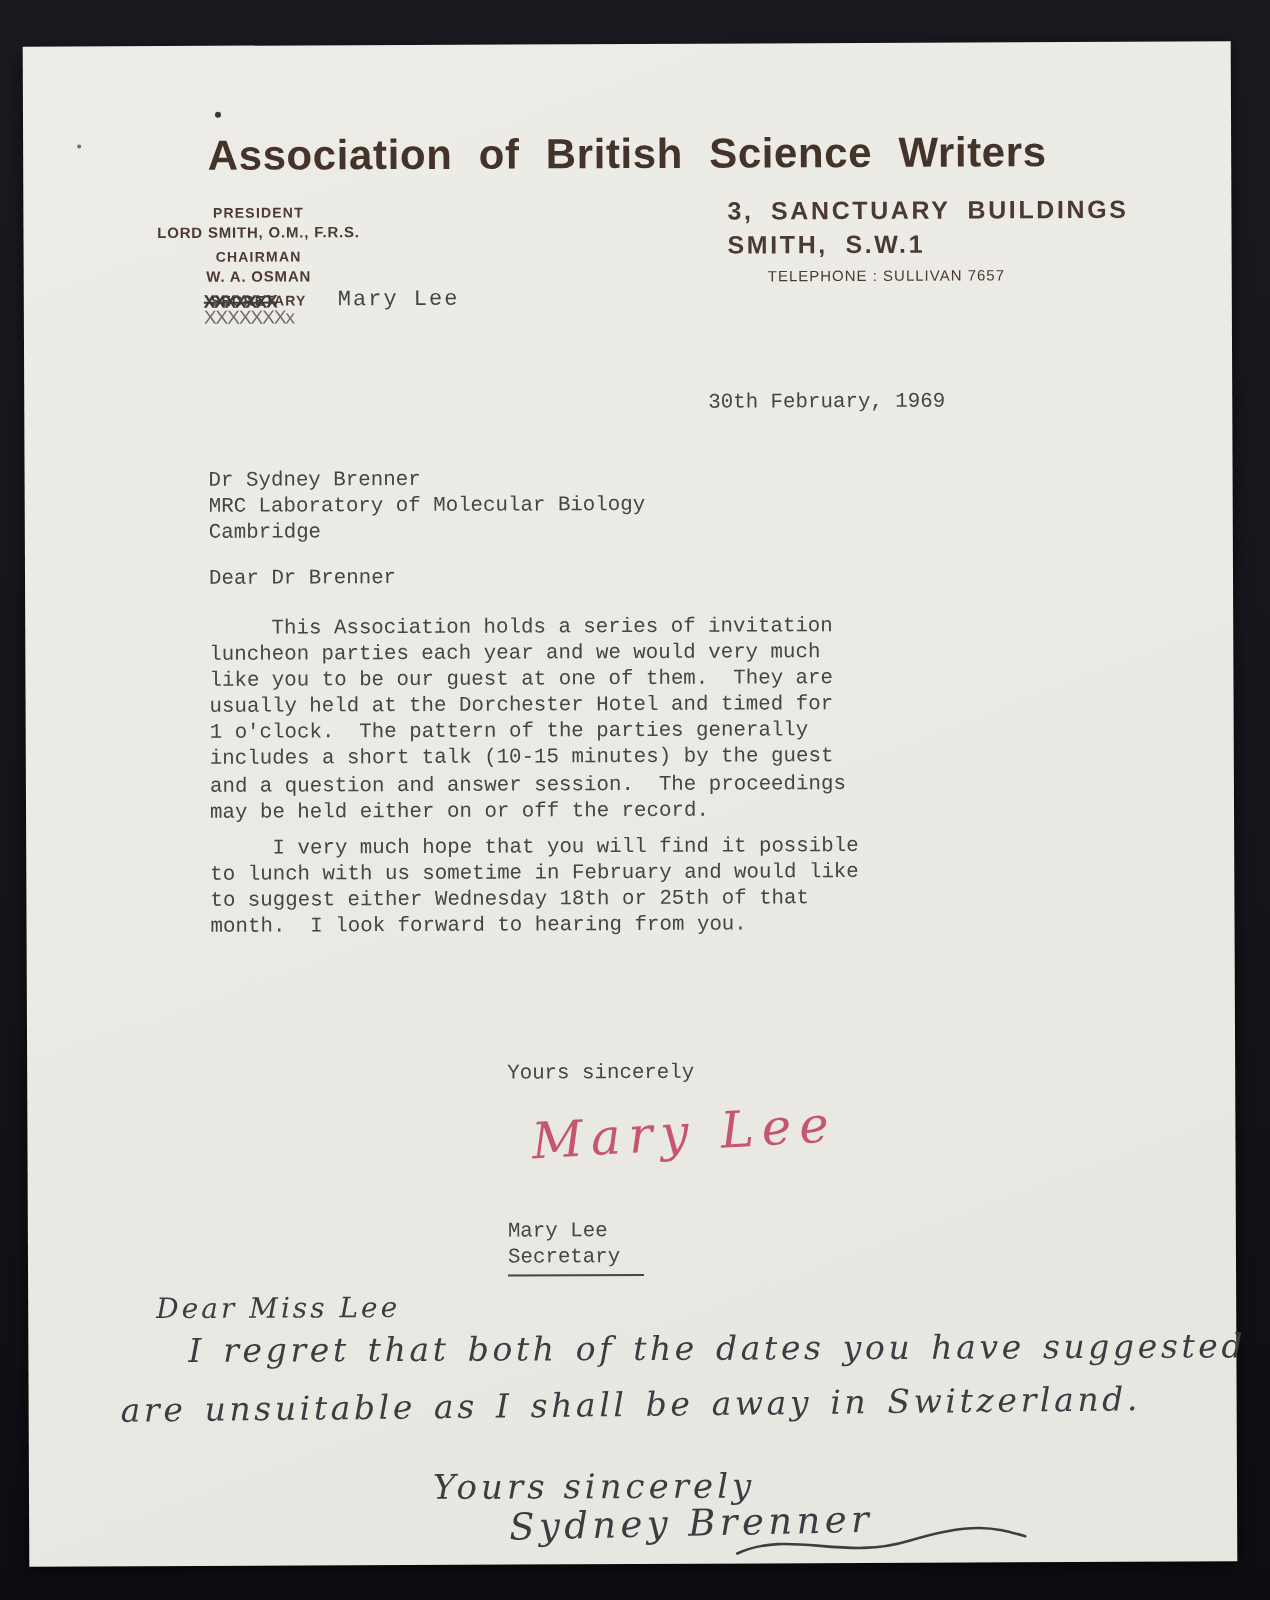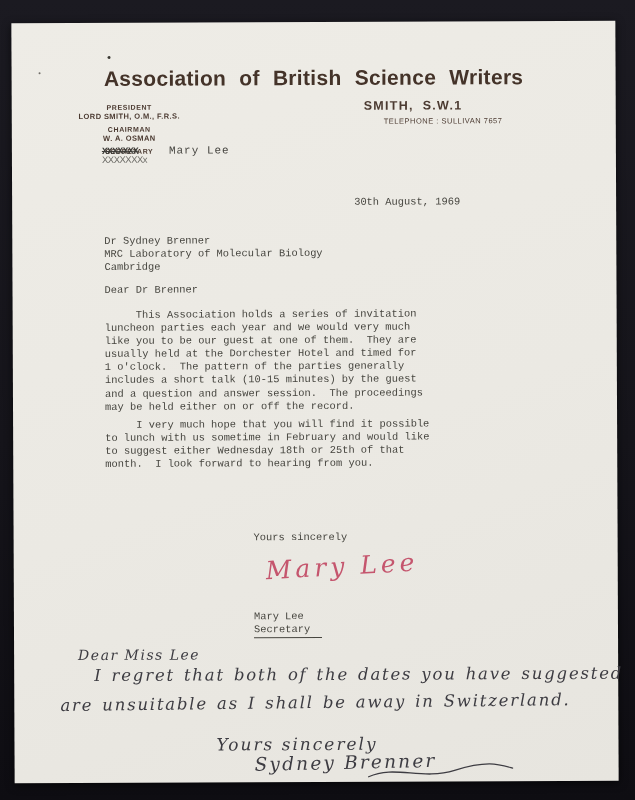--- a/index.html
+++ b/index.html
@@ -101,25 +101,26 @@
     <div class="off-name">LORD SMITH, O.M., F.R.S.</div>
     <div class="off-label">CHAIRMAN</div>
     <div class="off-name">W. A. OSMAN</div>
     <div class="off-label">SECRETARY</div>
   </div>
   <div class="abs struck1">XXXXXXX</div>
   <div class="abs struck2">XXXXXXXx</div>
   <div class="abs sec-typed">Mary Lee</div>
 
   <div class="abs address">
+    <div class="addr-line">3, SANCTUARY BUILDINGS</div>
     <div class="addr-line">SMITH, S.W.1</div>
     <div class="phone">TELEPHONE : SULLIVAN 7657</div>
   </div>
 
-  <div class="abs tw date">30th August, 1969</div>
+  <div class="abs tw date">30th February, 1969</div>
 
   <div class="abs tw recipient">Dr Sydney Brenner
 MRC Laboratory of Molecular Biology
 Cambridge</div>
 
   <div class="abs tw salutation">Dear Dr Brenner</div>
 
   <div class="abs tw para1">     This Association holds a series of invitation
 luncheon parties each year and we would very much
 like you to be our guest at one of them.  They are

